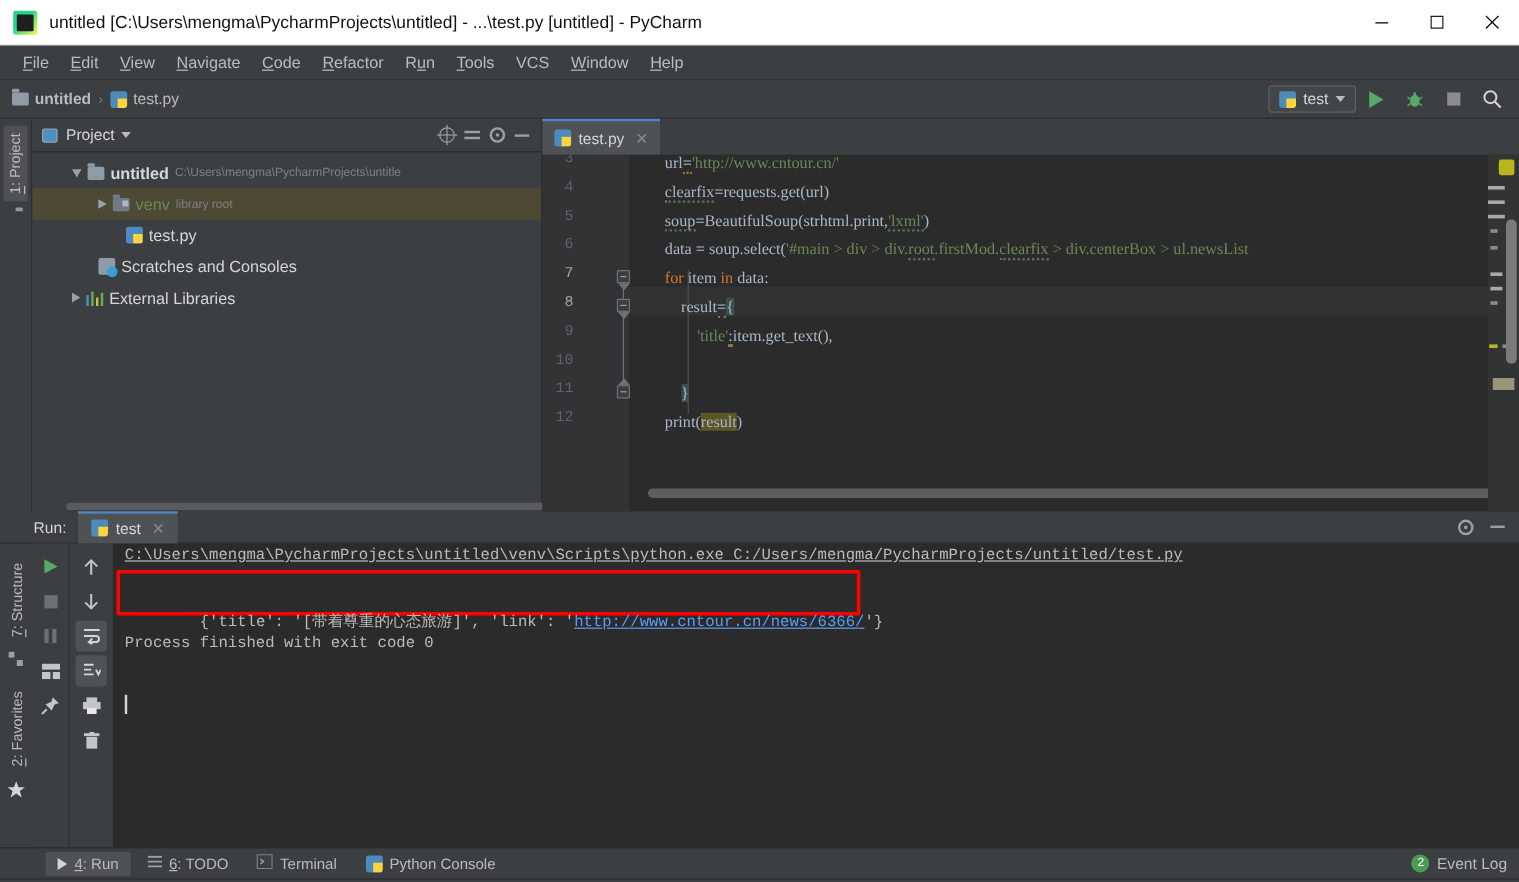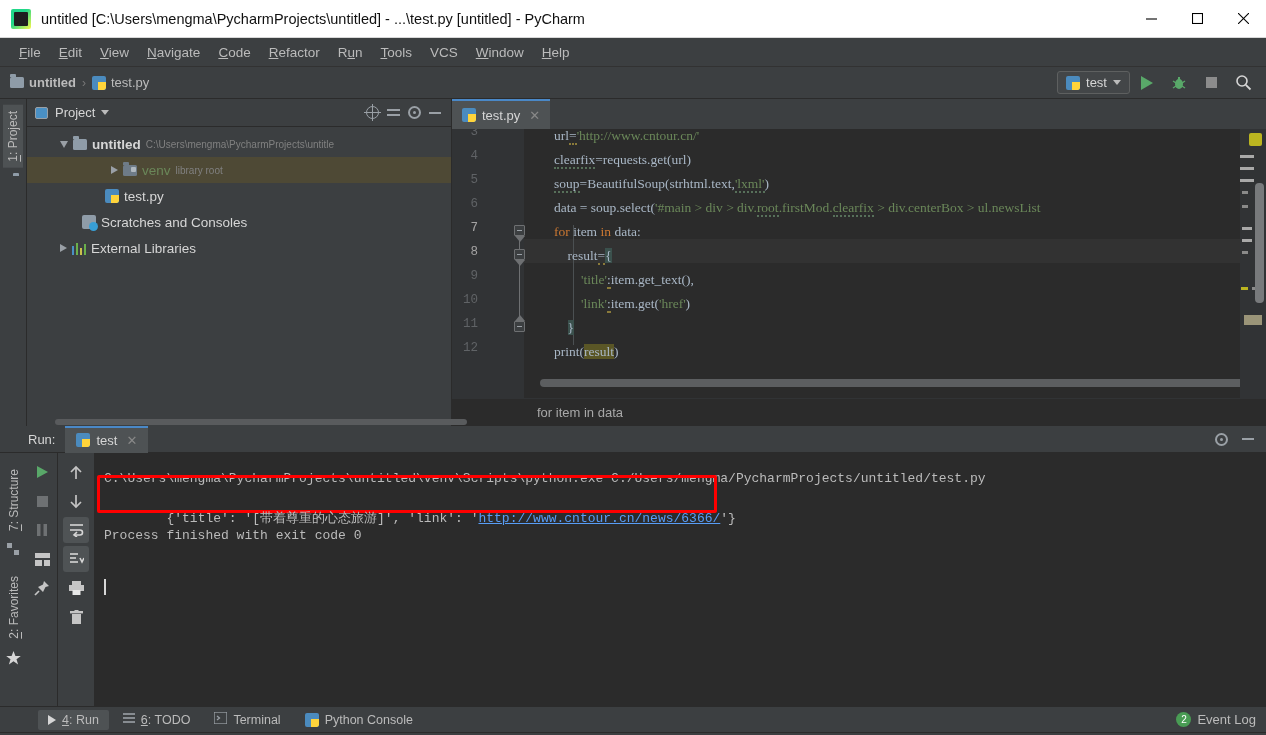--- a/index.html
+++ b/index.html
@@ -345,21 +345,21 @@
         <span class="minus"></span>
       </div>
     </div>
     <div id="tree">
       <div class="tree-row" style="padding-left:33px">
         <span class="arrow-d"></span>
         <span class="folder-icon"></span>
         <span style="font-weight:bold">untitled</span>
         <span class="tree-sub">C:\Users\mengma\PycharmProjects\untitle</span>
       </div>
-      <div class="tree-row sel" style="padding-left:84px">
+      <div class="tree-row sel" style="padding-left:55px">
         <span class="arrow-r"></span>
         <span class="venv-icon"></span>
         <span>venv</span>
         <span class="tree-sub">library root</span>
       </div>
       <div class="tree-row" style="padding-left:78px">
         <span class="py-icon"></span>
         <span>test.py</span>
       </div>
       <div class="tree-row" style="padding-left:55px">
@@ -413,26 +413,25 @@
         </div>
       <div class="fold up" style="top:192px">
           <i></i>
         </div>
       <div class="fold-line" style="top:107px;height:14px"></div>
       <div class="fold-line" style="top:131px;height:60px"></div>
       <div class="indent-guide" style="left:121px;top:96px;height:120px"></div>
 
       <div class="code-line" style="top:-5px"><span>url</span><span class="wavy">=</span><span class="s">'http://www.cntour.cn/'</span></div>
       <div class="code-line" style="top:19px"><span class="wavy-g">clearfix</span><span>=requests.get(url)</span></div>
-      <div class="code-line" style="top:43px"><span class="wavy-g">soup</span><span>=BeautifulSoup(strhtml.text,</span><span class="s wavy-g">'lxml'</span><span>)</span></div>
+      <div class="code-line" style="top:43px"><span class="wavy-g">soup</span><span>=BeautifulSoup(strhtml.print,</span><span class="s wavy-g">'lxml'</span><span>)</span></div>
       <div class="code-line" style="top:67px"><span>data = soup.select(</span><span class="s">'#main &gt; div &gt; div.</span><span class="s wavy-g">root</span><span class="s">.firstMod.</span><span class="s wavy-g">clearfix</span><span class="s"> &gt; div.centerBox &gt; ul.newsList</span></div>
       <div class="code-line" style="top:91px"><span class="k">for</span><span> item </span><span class="k">in</span><span> data:</span></div>
       <div class="code-line" style="top:115px"><span>    result</span><span class="wavy">=</span><span class="hl-brace">{</span></div>
       <div class="code-line" style="top:139px"><span>        </span><span class="s">'title'</span><span class="wavy">:</span><span>item.get_text(),</span></div>
-      <div class="code-line" style="top:163px"><span>        </span><span class="s">'link'</span><span class="wavy">:</span><span>item.get(</span><span class="s">'href'</span><span>)</span></div>
       <div class="code-line" style="top:187px"><span>    </span><span class="hl-brace">}</span></div>
       <div class="code-line" style="top:211px"><span>print(</span><span class="hl-word">result</span><span>)</span></div>
 
       <div id="editor-hscroll">
           <i></i>
         </div>
 
       <div id="markerbar">
         <div id="err-box"></div>
         <div class="mk" style="top:26px;background:#a9a9a9;width:14px"></div>
@@ -443,23 +442,20 @@
         <div class="mk" style="top:98px;background:#a9a9a9;width:10px;right:14px"></div>
         <div class="mk" style="top:110px;background:#a9a9a9;width:10px;right:14px"></div>
         <div class="mk" style="top:122px;background:#8a8a8a;width:6px;right:18px"></div>
         <div class="mk" style="top:158px;background:#bbb520;width:7px;right:18px"></div>
         <div class="mk" style="top:158px;background:#8a8a8a;width:8px;right:6px"></div>
         <div class="mk" style="top:186px;background:#9a9478;width:18px;height:10px;right:4px"></div>
         <div id="vscroll" style="top:54px;height:120px"></div>
       </div>
     </div>
 
-    <div id="breadcrumb-bar">
-      <span>for item in data</span>
-    </div>
   </div>
 </div>
 
 <div id="runpanel">
   <div id="run-header">
     <span id="run-label">Run:</span>
     <div class="rtab">
       <span class="py-icon"></span>
       <span>test</span>
       <span class="tab-x">✕</span>
@@ -553,21 +549,21 @@
       <div class="rt">
         <svg width="13" height="14">
             <rect x="0" y="1" width="13" height="2.4" fill="#c5c5c5"></rect>
             <rect x="4.5" y="0" width="4" height="2" fill="#c5c5c5"></rect>
             <rect x="2" y="4" width="9" height="10" fill="#c5c5c5"></rect>
           </svg>
       </div>
     </div>
 
     <div id="console">
-      <div class="cline" style="top:16px;">C:\Users\mengma\PycharmProjects\untitled\venv\Scripts\python.exe C:/Users/mengma/PycharmProjects/untitled/test.py</div>
+      <div class="cline" style="top:0;text-decoration:underline">C:\Users\mengma\PycharmProjects\untitled\venv\Scripts\python.exe C:/Users/mengma/PycharmProjects/untitled/test.py</div>
       <div id="redbox"></div>
       <div class="cline" style="top:36px">
         <span>{'title': '[带着尊重的心态旅游]', 'link': '</span><span class="clink">http://www.cntour.cn/news/6366/</span><span>'}</span>
       </div>
       <div class="cline" style="top:73px">Process finished with exit code 0</div>
       <div id="caret"></div>
     </div>
   </div>
 </div>
 

